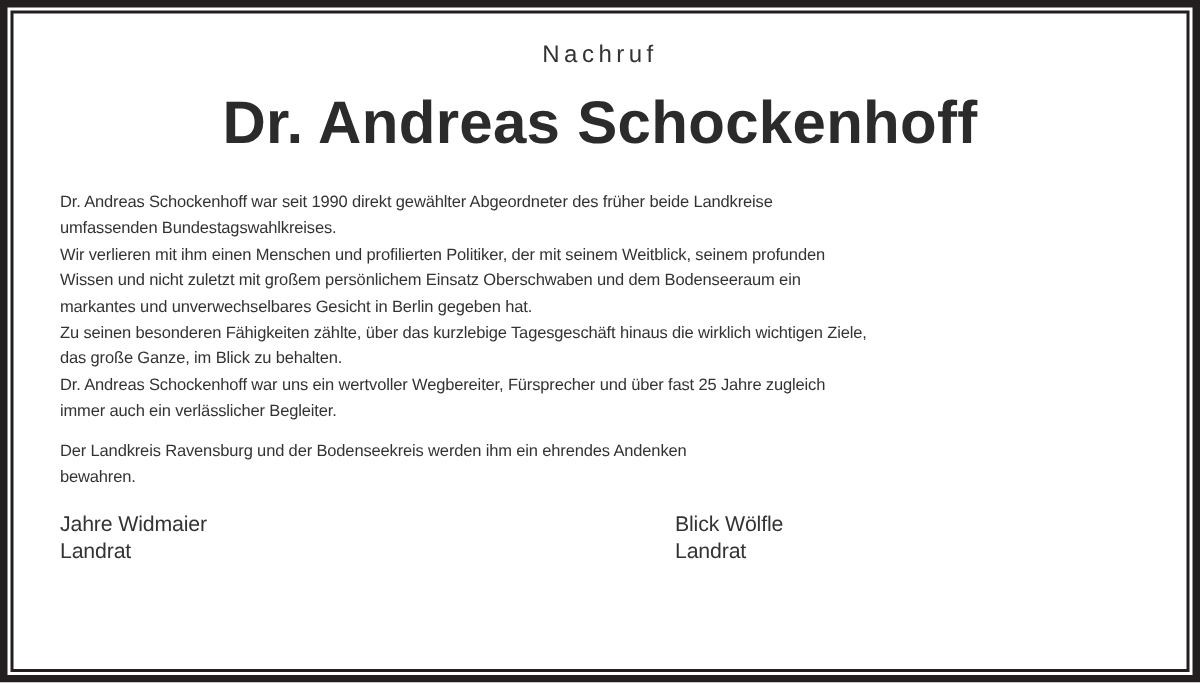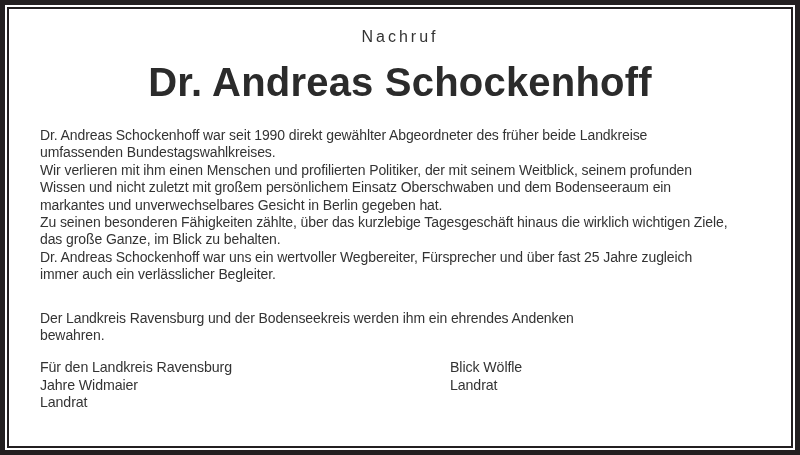--- a/index.html
+++ b/index.html
@@ -51,27 +51,27 @@
     margin: 13px 0 0 0;
     text-align: center;
     font-size: 40px;
     line-height: 47px;
     font-weight: 700;
     letter-spacing: 0.2px;
     color: var(--title-text, #2b2b2b);
   }
   .bodytext {
     margin: 21px 0 0 0;
-    font-size: 14px;
+    font-size: 11px;
     line-height: 17.4px;
     letter-spacing: -0.1px;
     white-space: pre-line;
   }
   .closing {
-    margin-top: 26px;
+    margin-top: 9px;
   }
   .sigs {
     display: flex;
     margin-top: 15px;
     font-size: 14.2px;
     line-height: 17.5px;
     letter-spacing: -0.1px;
   }
   .sig-left {
     flex: none;
@@ -101,21 +101,20 @@
 Zu seinen besonderen Fähigkeiten zählte, über das kurzlebige Tagesgeschäft hinaus die wirklich wichtigen Ziele,
 das große Ganze, im Blick zu behalten.
 Dr. Andreas Schockenhoff war uns ein wertvoller Wegbereiter, Fürsprecher und über fast 25 Jahre zugleich
 immer auch ein verlässlicher Begleiter.</div>
 
       <div class="bodytext closing">Der Landkreis Ravensburg und der Bodenseekreis werden ihm ein ehrendes Andenken
 bewahren.</div>
 
       <div class="sigs">
         <div class="sig-left">
-          <div>Für den Landkreis Ravensburg</div>
           <div>Jahre Widmaier</div>
           <div>Landrat</div>
         </div>
         <div class="sig-right">
           <div>Blick Wölfle</div>
           <div>Landrat</div>
         </div>
       </div>
 
     </div>

